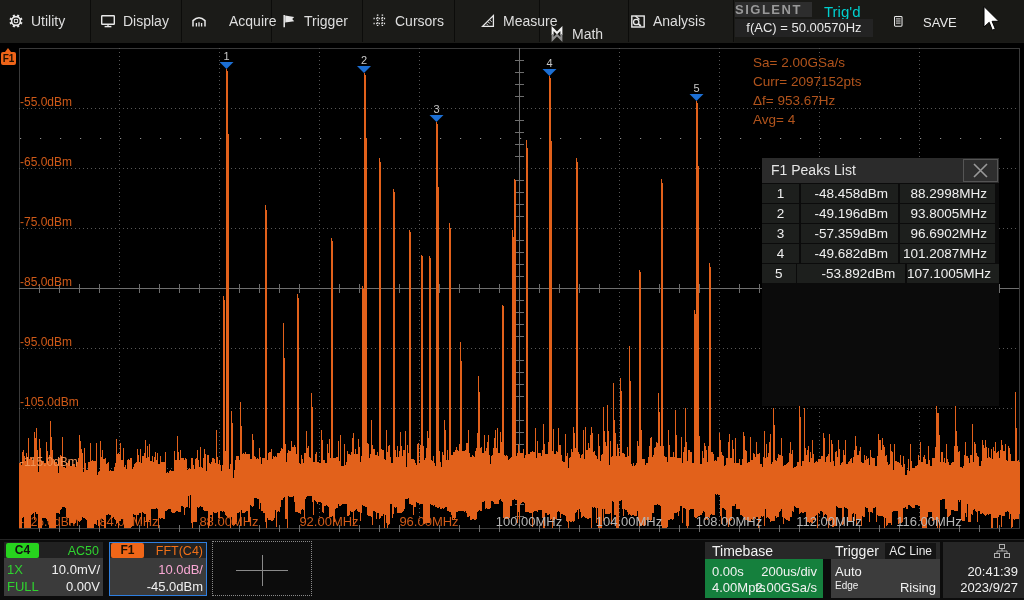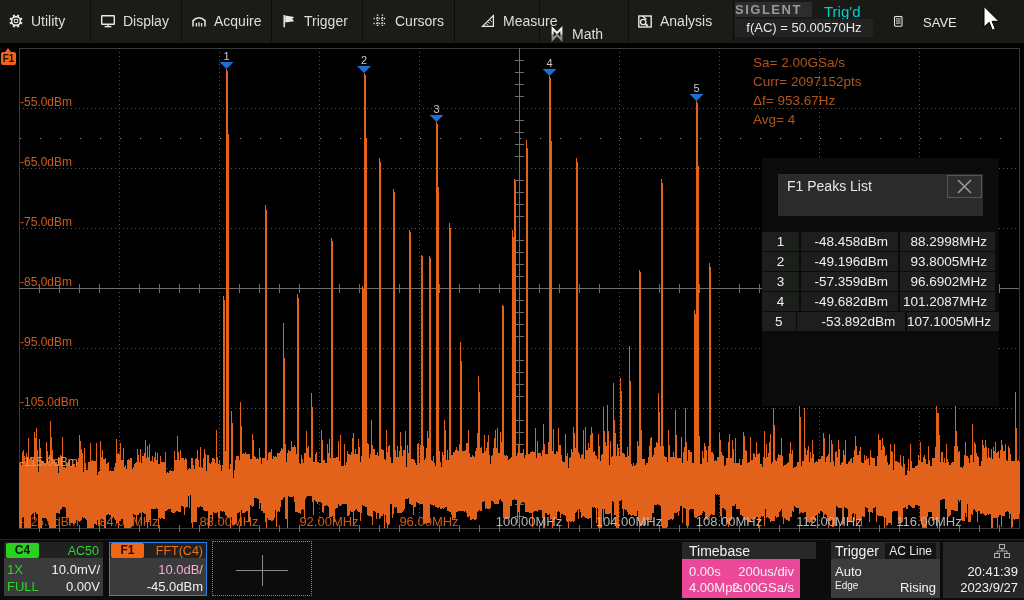--- a/index.html
+++ b/index.html
@@ -25,21 +25,21 @@
       <span style="font-size:14px;color:#dedede">Utility</span>
     </div>
     <div style="position:absolute;left:92px;top:0;width:90px;height:42px;border-right:1px solid #0c0c0a;display:flex;align-items:center;justify-content:flex-start;padding-left:8px;gap:7px">
       <svg width="16" height="16" viewBox="0 0 16 16" style="flex:none">
         <rect x="1.7" y="2.7" width="12.6" height="8.6" fill="none" stroke="#e8e8e8" stroke-width="1.4" rx="0.5"></rect>
         <line x1="8" y1="11.3" x2="8" y2="13.2" stroke="#e8e8e8" stroke-width="1.4"></line>
         <line x1="4.6" y1="13.6" x2="11.4" y2="13.6" stroke="#e8e8e8" stroke-width="1.4"></line>
       </svg>
       <span style="font-size:14px;color:#dedede">Display</span>
     </div>
-    <div style="position:absolute;left:183px;top:0;width:89px;height:42px;border-right:1px solid #0c0c0a;display:flex;align-items:center;justify-content:flex-start;padding-left:8px;gap:7px">
+    <div style="position:absolute;left:183px;top:0;width:89px;height:42px;border-right:1px solid #0c0c0a;display:flex;align-items:center;justify-content:flex-start;padding-left:8px;gap:22px">
       <svg width="16" height="16" viewBox="0 0 16 16" style="flex:none">
         <path d="M2 13.6V7.6Q8 2 14 7.6V13.6" fill="none" stroke="#e8e8e8" stroke-width="1.5"></path>
         <path d="M5.4 13.4V10M8 13.4V9.2M10.6 13.4V10" stroke="#e8e8e8" stroke-width="1.3"></path>
       </svg>
       <span style="font-size:14px;color:#dedede">Acquire</span>
     </div>
     <div style="position:absolute;left:273px;top:0;width:90px;height:42px;border-right:1px solid #0c0c0a;display:flex;align-items:center;justify-content:flex-start;padding-left:8px;gap:7px">
       <svg width="16" height="16" viewBox="0 0 16 16" style="flex:none">
         <line x1="3.2" y1="2" x2="3.2" y2="14.2" stroke="#e8e8e8" stroke-width="1.5"></line>
         <polygon points="4.2,2.6 13.2,4 11.2,6.1 13.2,8.2 4.2,9.6" fill="#e8e8e8"></polygon>
@@ -59,21 +59,21 @@
       </svg>
       <span style="font-size:14px;color:#dedede">Measure</span>
     </div>
     <div style="position:absolute;left:541px;top:0;width:88px;height:42px;border-right:1px solid #0c0c0a;display:flex;align-items:flex-end;justify-content:flex-start;padding-left:8px;gap:7px">
       <svg width="16" height="16" viewBox="0 0 16 16" style="flex:none">
         <path d="M2.6 9V2.5L7 7L11.4 2.5V9" fill="none" stroke="#f2f2f2" stroke-width="2" transform="translate(1 0)"></path>
         <path d="M2.6 8v5.5L7 9L11.4 13.5V8" fill="none" stroke="#8f8f8f" stroke-width="2" transform="translate(1 0)"></path>
       </svg>
       <span style="font-size:14px;color:#dedede">Math</span>
     </div>
-    <div style="position:absolute;left:630px;top:0;width:104px;height:42px;border-right:1px solid #0c0c0a;display:flex;align-items:center;justify-content:flex-start;padding-left:7px;gap:7px">
+    <div style="position:absolute;left:630px;top:0;width:104px;height:42px;border-right:1px solid #0c0c0a;display:flex;align-items:center;justify-content:flex-start;padding-left:0;gap:7px">
       <svg width="16" height="16" viewBox="0 0 16 16" style="flex:none">
         <rect x="1.8" y="3" width="12.4" height="11" fill="none" stroke="#e8e8e8" stroke-width="1.4"></rect>
         <path d="M5.5 3l4 3.6" stroke="#e8e8e8" stroke-width="1.4"></path>
         <circle cx="6.2" cy="9" r="2.7" fill="none" stroke="#e8e8e8" stroke-width="1.3"></circle>
         <line x1="8.3" y1="10.8" x2="10.8" y2="13" stroke="#e8e8e8" stroke-width="1.7"></line>
       </svg>
       <span style="font-size:14px;color:#dedede">Analysis</span>
     </div>
 <div class="abs" style="left:735px;top:0;width:289px;height:42px;background:#191916">
   <div class="abs" style="left:0px;top:2px;width:77px;height:15px;background:#2d2d2d;color:#999;font-weight:bold;font-size:13px;letter-spacing:1.5px;text-align:left;line-height:15px">SIGLENT</div>
@@ -139,21 +139,21 @@
 <polygon points="542.5,69 556.5,69 549.5,76" fill="#1c6fd4"></polygon>
 <text x="549.5" y="67" font-size="11" text-anchor="middle" fill="#c8c8c8">4</text>
 <polygon points="689.5,94 703.5,94 696.5,101" fill="#1c6fd4"></polygon>
 <text x="696.5" y="92" font-size="11" text-anchor="middle" fill="#c8c8c8">5</text>
 </svg>
 
 <div class="abs" style="left:1px;top:52px;width:15px;height:13px;background:#ee6418;border-radius:2px;color:#201000;font-size:10px;font-weight:bold;text-align:center;line-height:13px">F1</div>
 <div class="abs" style="left:5px;top:48px;width:0;height:0;border-left:3.5px solid transparent;border-right:3.5px solid transparent;border-bottom:4px solid #ee6418"></div>
 
 <div class="abs" style="left:762px;top:158px;width:237px;height:248px;background:#0b0b0b">
-  <div style="position:relative;margin:16px;height:42px;background:#2b2b2b">
+  <div style="position:relative;margin:0;height:25px;background:#2b2b2b">
     <span style="position:absolute;left:9px;top:4px;font-size:14px;color:#e6e6e6">F1 Peaks List</span>
     <div style="position:absolute;right:1px;top:1px;width:35px;height:23px;background:#2e2e2e;border:1px solid #555">
       <svg width="33" height="21">
           <path d="M10 4L23 17M23 4L10 17" stroke="#999" stroke-width="1.6"></path>
         </svg>
     </div>
   </div>
   <div style="margin-top:1px">
 <div style="display:flex;height:19px;margin-bottom:1px;font-size:13.5px;color:#f0f0f0;line-height:19px">
         <div style="width:37px;background:#1d1f1d;text-align:center">1</div>
@@ -211,21 +211,21 @@
     <div class="abs" style="right:3px;top:1px;font-size:12.5px;color:#f07018">FFT(C4)</div>
     <div class="abs" style="right:3px;top:19px;font-size:13px;color:#f9a8d4">10.0dB/</div>
     <div class="abs" style="right:3px;top:36px;font-size:13px;color:#f0f0f0">-45.0dBm</div>
   </div>
 
   <div class="abs" style="left:212px;top:1px;width:100px;height:55px;border:1px dotted #8a8a8a">
     <div class="abs" style="left:23px;top:28px;width:52px;height:1px;background:#8a8a8a"></div>
     <div class="abs" style="left:49px;top:13px;width:1px;height:31px;background:#8a8a8a"></div>
   </div>
 
-  <div class="abs" style="left:682px;top:2px;width:118px;height:56px;background:#ec4899">
+  <div class="abs" style="left:705px;top:2px;width:118px;height:56px;background:#15803d">
     <div class="abs" style="left:0;top:0;width:134px;height:17px;background:#282828"></div>
     <div class="abs" style="left:7px;top:1px;font-size:14px;color:#f2f2f2">Timebase</div>
     <div class="abs" style="left:7px;top:22px;font-size:13px;color:#f2f2f2">0.00s</div>
     <div class="abs" style="right:6px;top:22px;font-size:13px;color:#f2f2f2">200us/div</div>
     <div class="abs" style="left:7px;top:38px;font-size:13px;color:#f2f2f2">4.00Mpts</div>
     <div class="abs" style="right:6px;top:38px;font-size:13px;color:#f2f2f2">2.00GSa/s</div>
   </div>
 
   <div class="abs" style="left:831px;top:2px;width:109px;height:56px;background:#3c3c3c">
     <div class="abs" style="left:0;top:0;width:109px;height:17px;background:#282828"></div>

